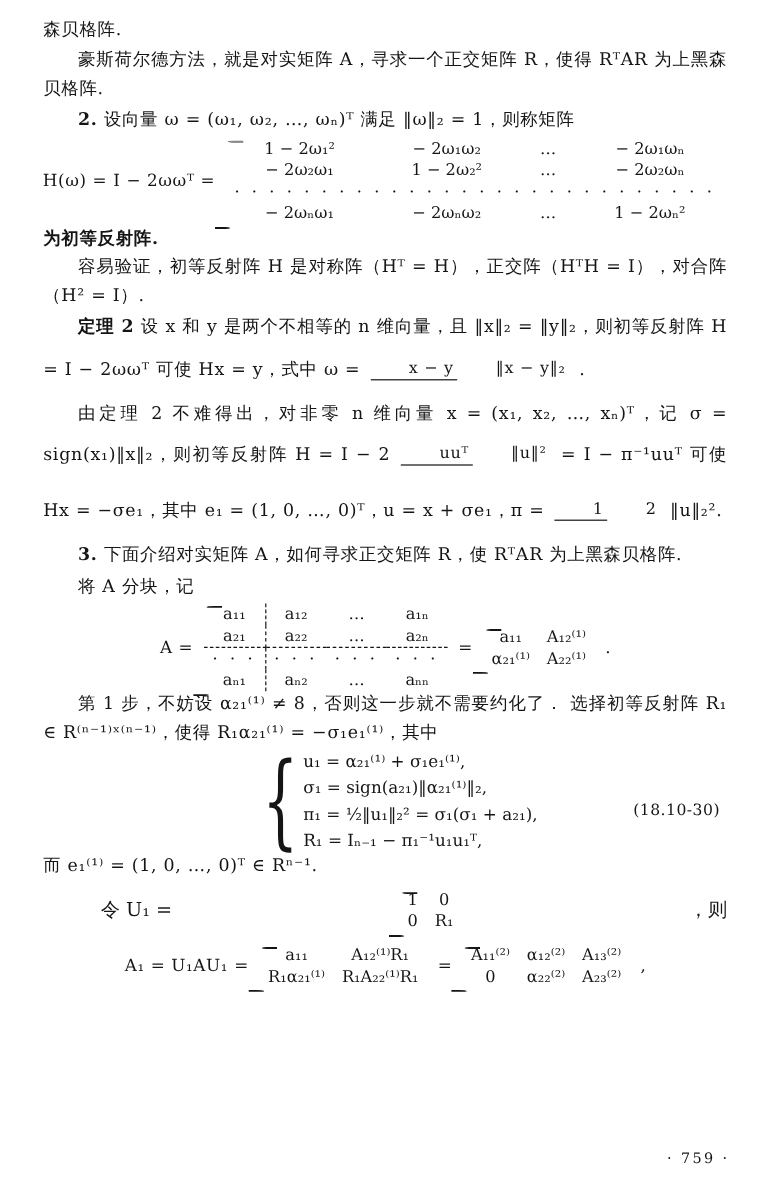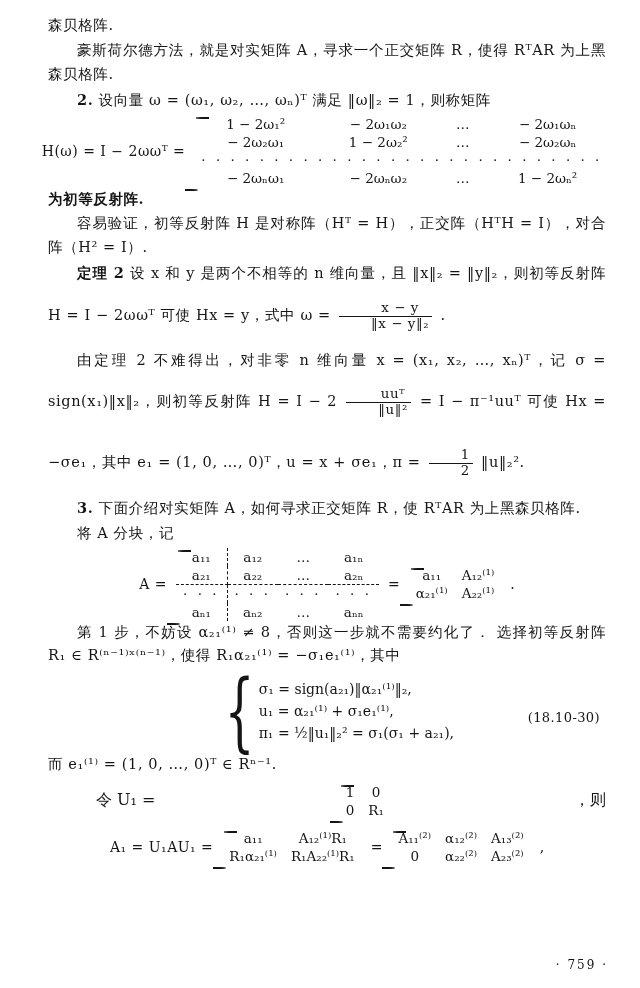--- a/index.html
+++ b/index.html
@@ -13,21 +13,21 @@
     position: relative;
     font-family: "DejaVu Serif", serif;
     color: #1a1a1a;
     overflow: hidden;
   }
   .page {
     position: relative;
     width: 640px;
     height: 988px;
     box-sizing: border-box;
-    padding: 14px 34px 10px 48px;
+    padding: 14px 34px 10px 36px;
     filter: contrast(1.05);
   }
   .para {
     font-size: 14.5px;
     line-height: 1.62;
     letter-spacing: 0.6px;
     text-align: justify;
     margin: 0 0 2px 0;
   }
   .indent {
@@ -101,21 +101,21 @@
     padding-bottom: 2px;
   }
   .vline td.vsep {
     border-right: 1px dashed #1a1a1a;
   }
   .hsep td {
     border-bottom: 1px dashed #1a1a1a;
   }
   .frac {
     display: inline-flex;
-    flex-direction: column;
+    flex-direction: row;
     vertical-align: middle;
     text-align: center;
     margin: 15px 3px;
     font-size: 0.92em;
     line-height: 1.12;
   }
   .frac .num {
     border-bottom: 1.2px solid #1a1a1a;
     padding: 0 3px;
   }
@@ -309,23 +309,24 @@
   </div>
 
   <p class="para indent">
     <span>第 1 步，不妨设 α₂₁⁽¹⁾ ≠ 8，否则这一步就不需要约化了． 选择初等反射阵</span>
     <span>R₁ ∈ R⁽ⁿ⁻¹⁾ˣ⁽ⁿ⁻¹⁾，使得 R₁α₂₁⁽¹⁾ = −σ₁e₁⁽¹⁾，其中</span>
   </p>
 
   <div class="braceblock">
     <span class="brace">{</span>
     <span class="syslines">
+      <span>u₁ = α₂₁⁽¹⁾ + σ₁e₁⁽¹⁾,</span>
       <span>σ₁ = sign(a₂₁)‖α₂₁⁽¹⁾‖₂,</span>
-      <span>u₁ = α₂₁⁽¹⁾ + σ₁e₁⁽¹⁾,</span>
       <span>π₁ = ½‖u₁‖₂² = σ₁(σ₁ + a₂₁),</span>
+      <span>R₁ = Iₙ₋₁ − π₁⁻¹u₁u₁ᵀ,</span>
     </span>
     <span class="tagright">(18.10-30)</span>
   </div>
 
   <p class="para">而 e₁⁽¹⁾ = (1, 0, …, 0)ᵀ ∈ Rⁿ⁻¹.</p>
 
   <div class="center-eq" style="justify-content:space-between; padding-left:48px;">
     <span>令 U₁ =</span>
     <span class="matrix">
       <span class="paren left"></span>

